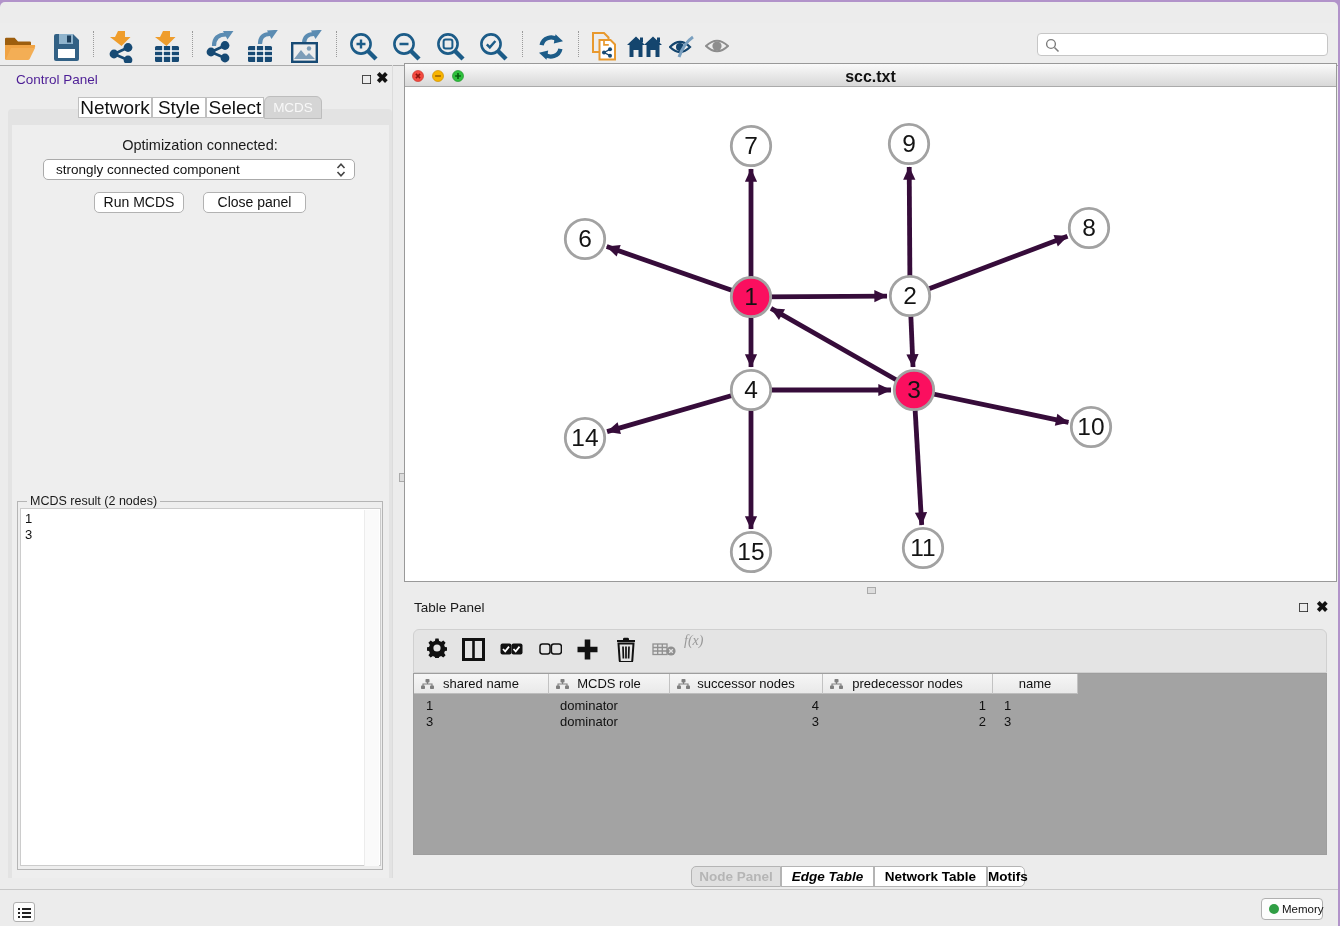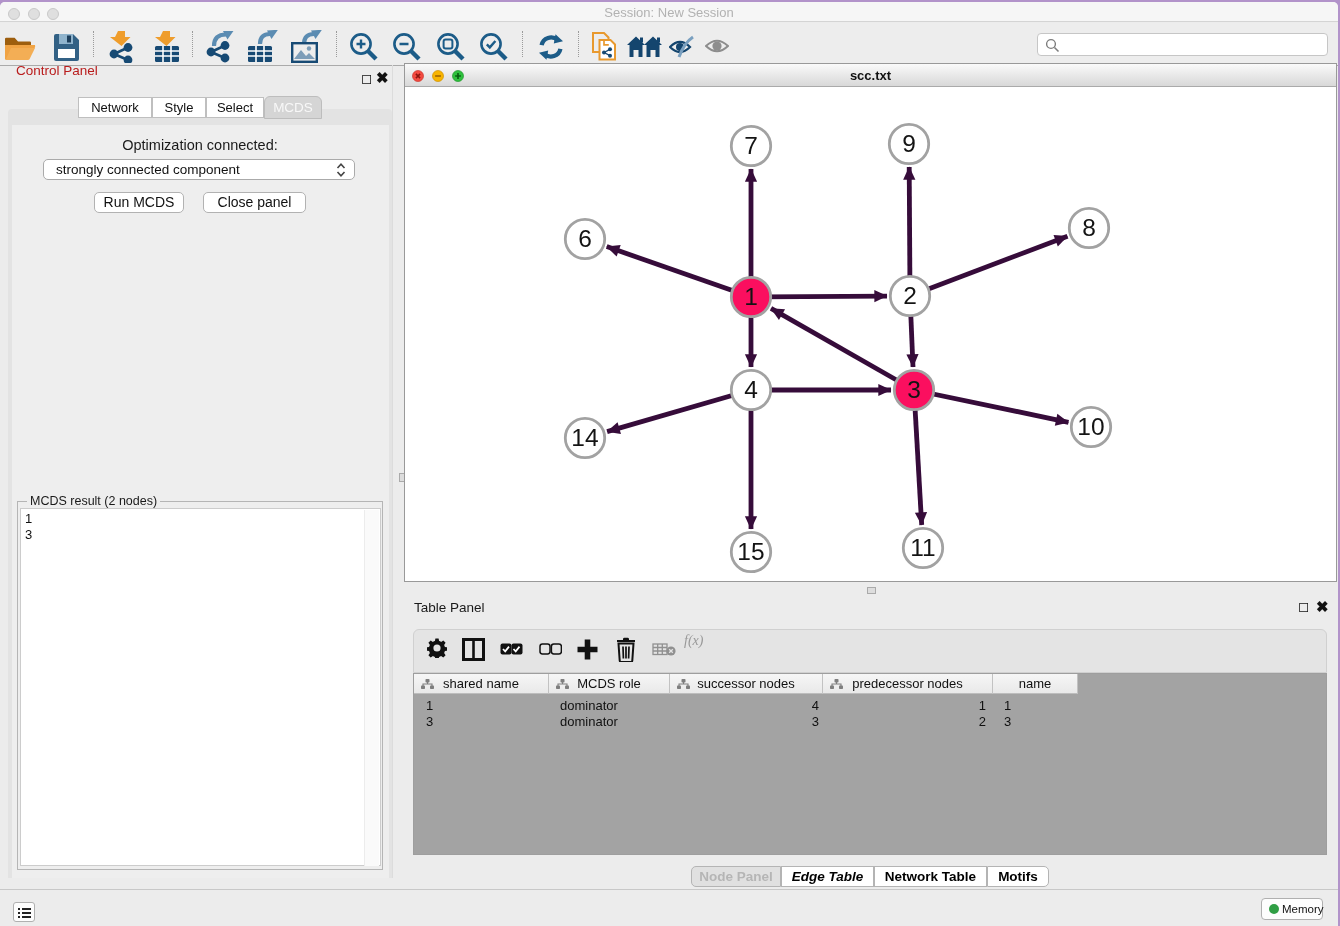--- a/index.html
+++ b/index.html
@@ -7,64 +7,58 @@
 
 #titlebar{position:absolute;left:0;top:0;width:100%;height:20px;background:#f6f6f6;border-bottom:1px solid #d4d4d4;}
 .tl{position:absolute;top:6px;width:12px;height:12px;border-radius:50%;background:#dfdfdf;border:1px solid #c9c9c9;}
 #title{position:absolute;top:3px;left:0;width:100%;text-align:center;font-size:13px;color:#b2b2b2;}
 
 #toolbar{position:absolute;left:0;top:21px;width:100%;height:43px;background:#ededed;border-bottom:1px solid #aaa;}
 .tbi{position:absolute;top:29px;}
 .sep{position:absolute;top:8px;height:26px;border-left:1px dotted #9a9a9a;}
 #search{position:absolute;left:1037px;top:10px;width:291px;height:23px;background:#fff;border:1px solid #c6c6c6;border-radius:4px;}
 
-#cp-title{position:absolute;left:16px;top:61px;font-size:13.5px;color:#b91c1c;}
+#cp-title{position:absolute;left:16px;top:70px;font-size:13.5px;color:#4c1d95;}
 .hicon{position:absolute;font-size:13.5px;color:#111;}
-.tab{position:absolute;top:95px;z-index:3;height:21px;background:#fff;border:1px solid #bfbfbf;font-size:13px;color:#111;text-align:center;line-height:20px;}
+.tab{position:absolute;top:95px;z-index:3;height:21px;background:#fff;border:1px solid #bfbfbf;font-size:19px;color:#111;text-align:center;line-height:20px;}
 #tab-mcds{position:absolute;top:94px;z-index:3;height:23px;background:#d5d5d5;border:1px solid #bdbdbd;border-radius:6px 6px 0 0;font-size:13.5px;color:#f8f8f8;text-align:center;line-height:21px;}
 #cp-panel{position:absolute;left:8px;top:107px;width:384px;height:769px;background:#e3e3e3;border-radius:4px 4px 0 0;}
 #cp-inner{position:absolute;left:4px;top:16px;width:377px;height:753px;background:#eeeeee;}
 #opt-label{position:absolute;left:0;top:135px;width:400px;text-align:center;font-size:14.5px;color:#1a1a1a;}
 #combo{position:absolute;left:43px;top:157px;width:312px;height:21px;background:#fff;border:1px solid #aaa;border-radius:5px;font-size:13.5px;color:#111;line-height:19px;padding-left:12px;}
 .btn{position:absolute;top:190px;height:21px;background:#fff;border:1px solid #b2b2b2;border-radius:5px;font-size:14px;color:#111;text-align:center;line-height:19px;}
 #fieldset{position:absolute;left:17px;top:499px;width:366px;height:369px;border:1px solid #b5b5b5;}
 #legend{position:absolute;left:9px;top:-8px;background:#eeeeee;padding:0 3px;font-size:12.5px;color:#1a1a1a;}
 #ta{position:absolute;left:2px;top:6px;width:361px;height:358px;background:#fff;border:1px solid #ccc;font-size:13px;color:#111;line-height:16.4px;padding:2px 0 0 4px;}
 #ta-sb{position:absolute;right:1px;top:1px;width:15px;height:356px;background:#fafafa;border-left:1px solid #ececec;}
 
 #vsplit-line{position:absolute;left:392px;top:63px;width:1px;height:813px;background:#dcdcdc;}
 #vhandle{position:absolute;left:399px;top:471px;width:6px;height:9px;background:#ddd;border:1px solid #aaa;}
 
 #netwin{position:absolute;left:404px;top:61px;width:933px;height:519px;background:#fff;border:1px solid #999;}
 #nw-titlebar{position:absolute;left:0;top:0;width:100%;height:23px;background:linear-gradient(#fafafa,#d8d8d8);border-bottom:1px solid #aaa;}
-#nw-title{position:absolute;top:4px;left:0;width:100%;text-align:center;font-size:13px;font-weight:bold;color:#111;}
+#nw-title{position:absolute;top:4px;left:0;width:100%;text-align:center;font-size:16px;font-weight:bold;color:#111;}
 #hhandle{position:absolute;left:867px;top:585px;width:9px;height:7px;background:#ddd;border:1px solid #aaa;}
 
 #tp-title{position:absolute;left:414px;top:598px;font-size:13.5px;color:#1a1a1a;}
 #tp-toolbar{position:absolute;left:413px;top:627px;width:914px;height:44px;background:#e4e4e4;border:1px solid #d0d0d0;border-radius:6px 6px 0 0;}
 #tbl{position:absolute;left:413px;top:671px;width:914px;height:182px;background:#a3a3a3;border:1px solid #9e9e9e;}
 #tbl-head{position:absolute;left:0;top:0;width:664px;height:20px;background:linear-gradient(#f6f6f6,#e9e9e9);border-bottom:1px solid #bdbdbd;}
 .th{position:absolute;top:0;height:20px;border-right:1px solid #c2c2c2;font-size:13px;color:#111;text-align:center;line-height:20px;}
 .ti{position:absolute;left:7px;top:5px;width:13px;height:11px;}
 .td{position:absolute;font-size:13px;color:#111;height:16px;line-height:16px;}
 
 .btab{position:absolute;top:864px;height:21px;background:#fff;border:1px solid #b4b4b4;font-size:13.5px;font-weight:bold;color:#000;text-align:center;line-height:19px;}
 
 #statusbar{position:absolute;left:0;top:887px;height:35px;width:100%;background:#ececec;border-top:1px solid #c8c8c8;}
 #listbtn{position:absolute;left:13px;top:12px;width:22px;height:20px;background:#fdfdfd;border:1px solid #b0b0b0;border-radius:3px;}
 #membtn{position:absolute;left:1261px;top:8px;width:62px;height:22px;background:#fdfdfd;border:1px solid #b0b0b0;border-radius:4px;font-size:11.5px;color:#111;}
 </style></head>
 <body>
 <div id="win">
-  <div id="titlebar">
-    <div class="tl" style="left:8px;"></div>
-    <div class="tl" style="left:28px;"></div>
-    <div class="tl" style="left:47px;"></div>
-    <div id="title">Session: New Session</div>
-  </div>
   <div id="toolbar">
 
     <svg class="tbi" style="left:4px;top:12px;" width="32" height="26" viewBox="0 0 32 26">
       <path d="M1 4 Q1 2.8 2.2 2.8 L10.6 2.8 L14 6.6 L25.8 6.6 Q27 6.6 27 7.8 L27 11 L1 11 Z" fill="#9d5e0e"></path>
       <path d="M1 24 L1 10 L26 10 L31 10 Q32 13 28 15 L24 24 Q23.5 25 22 25 L3 25 Q1 25 1 24 Z" fill="#f0a344"></path>
       <path d="M2 24 L7 13 L31 13 L25.5 24.3 Q25 25 24 25 L3 25 Q1.7 25 2 24 Z" fill="#f3ae55"></path>
     </svg>
 
     <svg class="tbi" style="left:53px;top:10px;" width="27" height="29" viewBox="0 0 27 29">
       <path d="M1 3 Q1 1 3 1 L20 1 L26 7 L26 26 Q26 28 24 28 L3 28 Q1 28 1 26 Z" fill="#326185"></path>
@@ -363,21 +357,21 @@
     <div class="td" style="left:590px;top:24px;">1</div>
     <div class="td" style="left:12px;top:40px;">3</div>
     <div class="td" style="left:146px;top:40px;">dominator</div>
     <div class="td" style="left:393px;top:40px;width:12px;text-align:right;">3</div>
     <div class="td" style="left:560px;top:40px;width:12px;text-align:right;">2</div>
     <div class="td" style="left:590px;top:40px;">3</div>
   </div>
   <div class="btab" style="left:691px;width:90px;background:#e0e0e0;color:#b5b5b5;border-radius:5px 0 0 5px;">Node Panel</div>
   <div class="btab" style="left:781px;width:93px;font-style:italic;">Edge Table</div>
   <div class="btab" style="left:874px;width:113px;">Network Table</div>
-  <div class="btab" style="left:987px;width:62px;border-radius:0 5px 5px 0;">Motifs</div>
+  <div class="btab" style="left:987px;width:38px;border-radius:0 5px 5px 0;">Motifs</div>
 
   <div id="statusbar">
     <div id="listbtn">
       <svg width="20" height="20" viewBox="0 0 20 20" style="margin:0px 0 0 0px;">
         <g fill="#222">
             <rect x="4" y="5" width="2" height="2"></rect>
             <rect x="8" y="5" width="9" height="2"></rect>
         <rect x="4" y="9" width="2" height="2"></rect>
             <rect x="8" y="9" width="9" height="2"></rect>
         <rect x="4" y="13" width="2" height="2"></rect>

